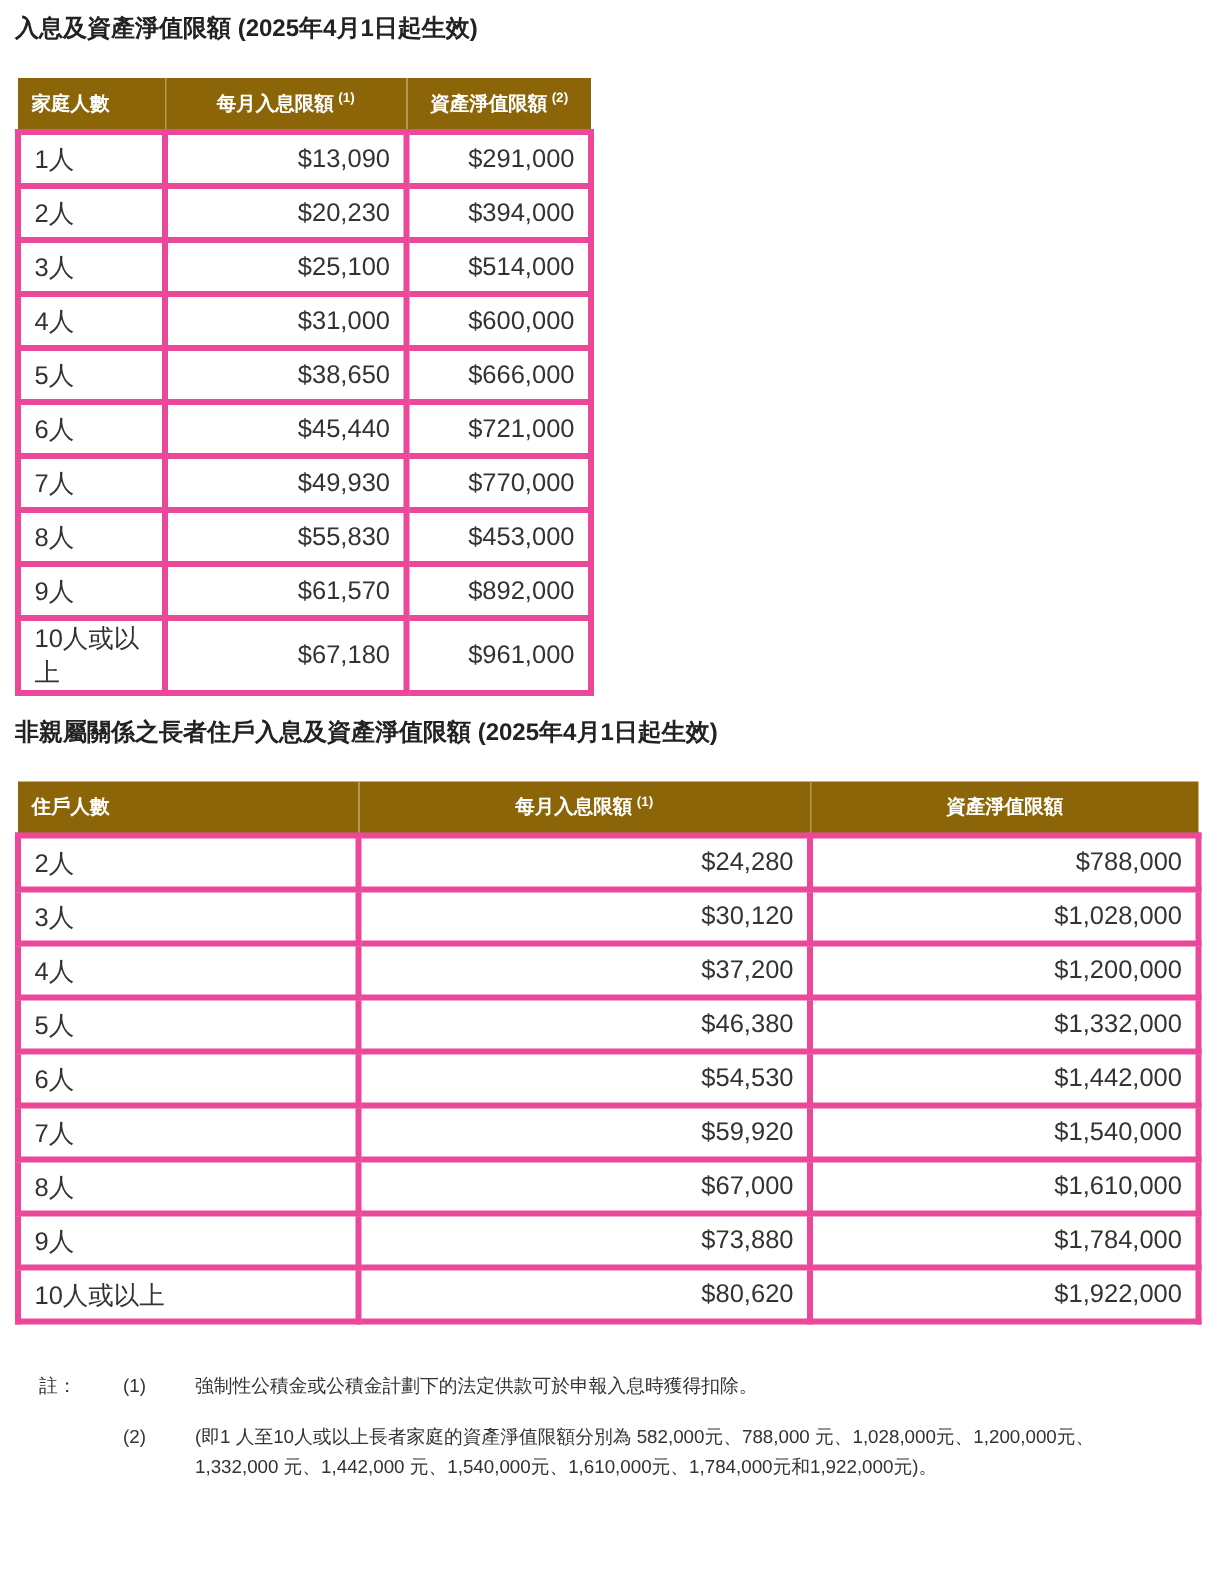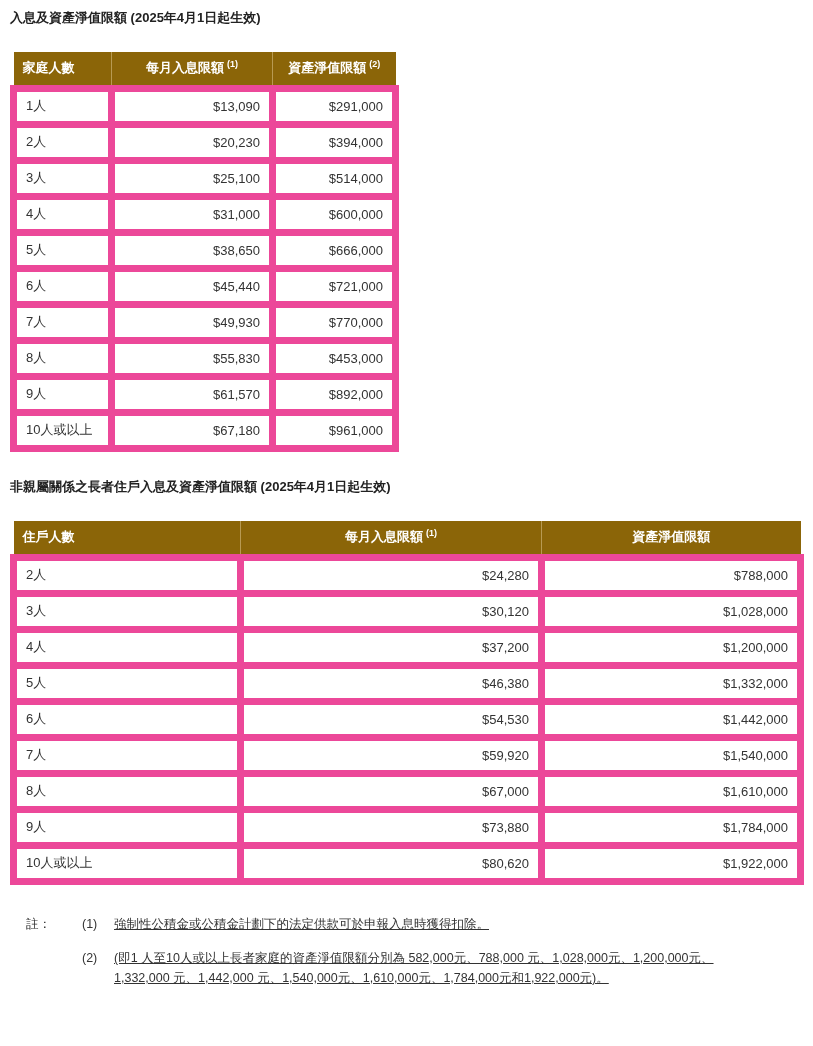--- a/index.html
+++ b/index.html
@@ -2,53 +2,53 @@
 <html><head>
   <meta charset="utf-8">
   <style>
     html, body { margin: 0; padding: 0; background: #ffffff; }
     body {
       width: 813px; height: 1046px; overflow: hidden; position: relative;
       font-family: "Liberation Sans", "DejaVu Sans", sans-serif;
       color: #333333; font-size: 13px;
     }
     .title {
-      position: absolute; left: 10px; font-weight: bold; font-size: 13px; color: #222;
+      position: absolute; left: 10px; font-weight: bold; font-size: 16px; color: #222;
     }
     #t1title { top: 9px; }
     #t2title { top: 478px; }
     table.lim {
       position: absolute; left: 10px; border-collapse: collapse; table-layout: fixed;
     }
     table.lim th {
       background: #8b6508; color: #ffffff; font-weight: bold; font-size: 13px;
       height: 36px; padding: 0 9px; border-right: 1px solid #b89a52; text-align: center;
       box-sizing: border-box;
     }
     table.lim th:first-child { text-align: left; }
     table.lim th:last-child { border-right: none; }
     table.lim th sup { font-size: 9px; vertical-align: 5px; margin-left: 3px; }
     table.lim td {
-      height: 36px; padding: 0 9px; border: 7px solid #ec4899; font-size: 13px; color: #333;
+      height: 36px; padding: 0 9px; border: 4px solid #ec4899; font-size: 17px; color: #333;
       text-align: right; box-sizing: border-box;
     }
     table.lim td:first-child { text-align: left; }
     #table1 { top: 52px; width: 382px; }
     #table1 col.c1 { width: 98px; }
     #table1 col.c2 { width: 161px; }
     #table1 col.c3 { width: 123px; }
     #table2 { top: 521px; width: 787px; border-radius: 28px; }
     #table2 col.c1 { width: 227px; }
     #table2 col.c2 { width: 301px; }
     #table2 col.c3 { width: 259px; }
     .notes { position: absolute; left: 0; top: 914px; width: 813px; font-size: 12.5px; color: #333; }
     .note-label { position: absolute; left: 26px; top: 0; }
     .note { position: absolute; left: 0; }
     .note .num { position: absolute; left: 82px; top: 0; }
-    .note .txt { position: absolute; left: 114px; top: 0; width: 640px; line-height: 20px; text-decoration: underline; }
+    .note .txt { position: absolute; left: 130px; top: 0; width: 640px; line-height: 20px; }
     #note1 { top: 0; }
     #note2 { top: 34px; }
     #note1 .txt, #note1 .num, .note-label { line-height: 20px; }
     #note2 .num { line-height: 20px; }
   </style>
 </head>
 <body>
 
 <div class="title" id="t1title">入息及資產淨值限額 (2025年4月1日起生效)</div>
 

